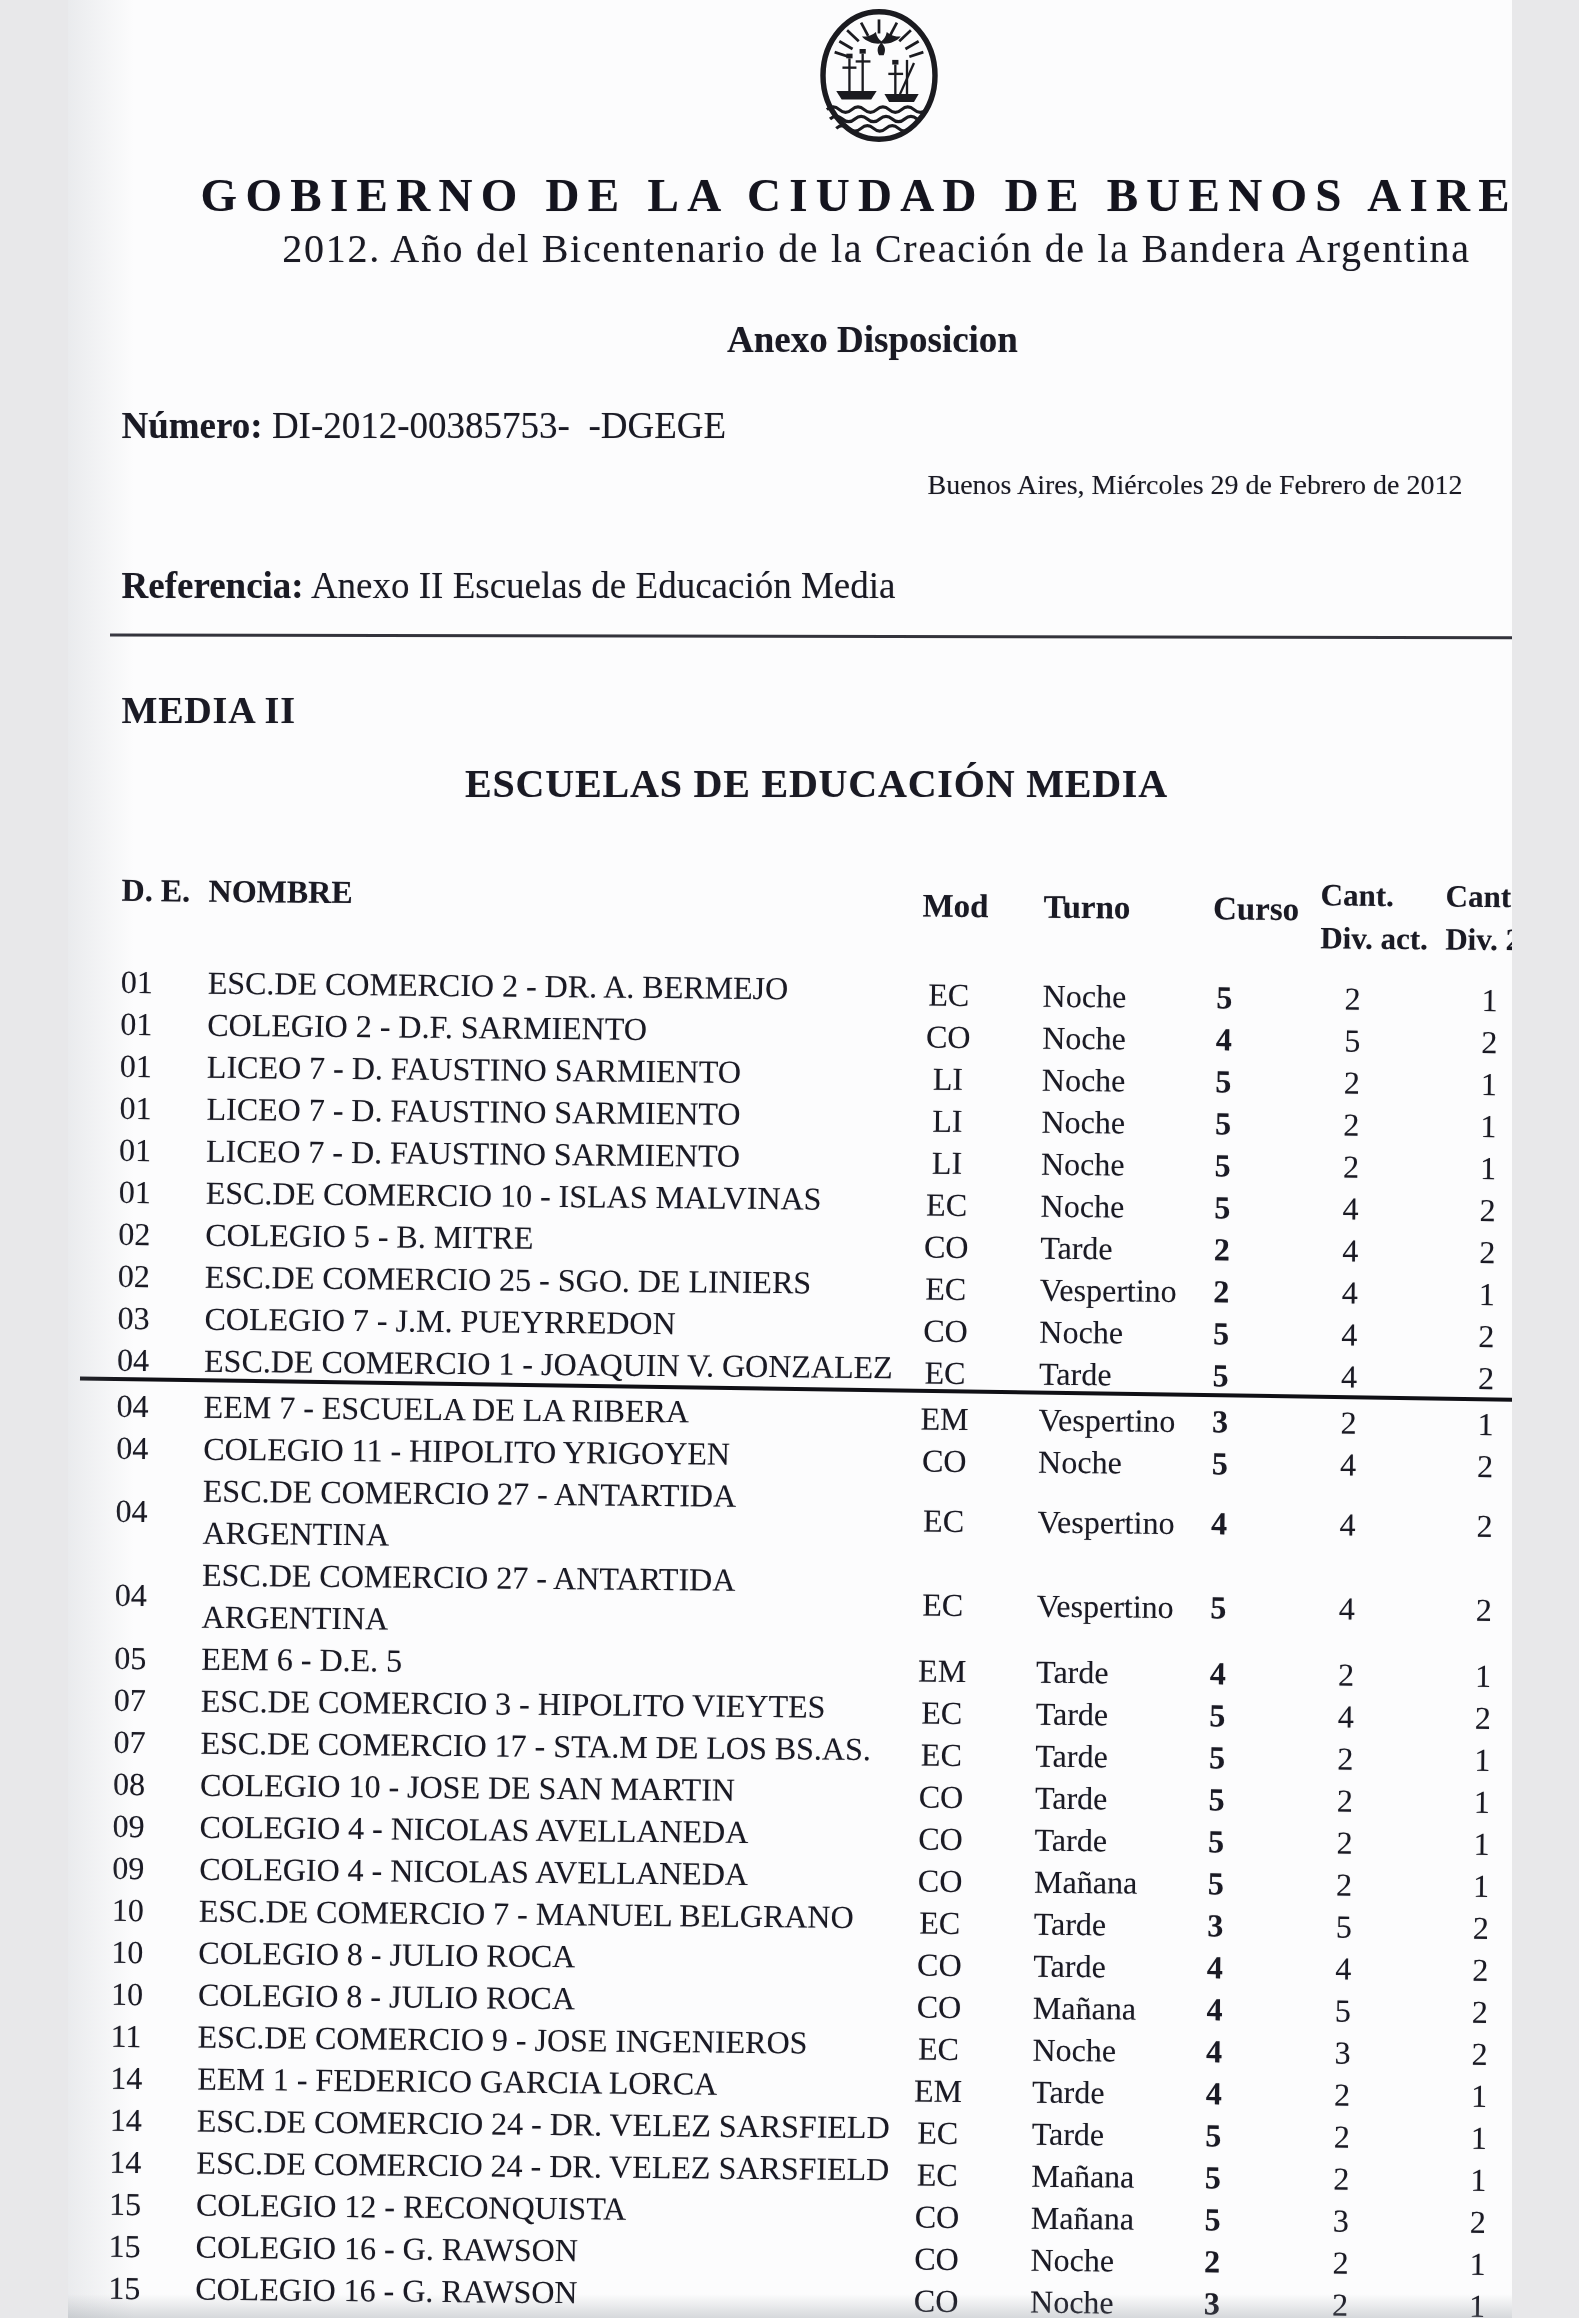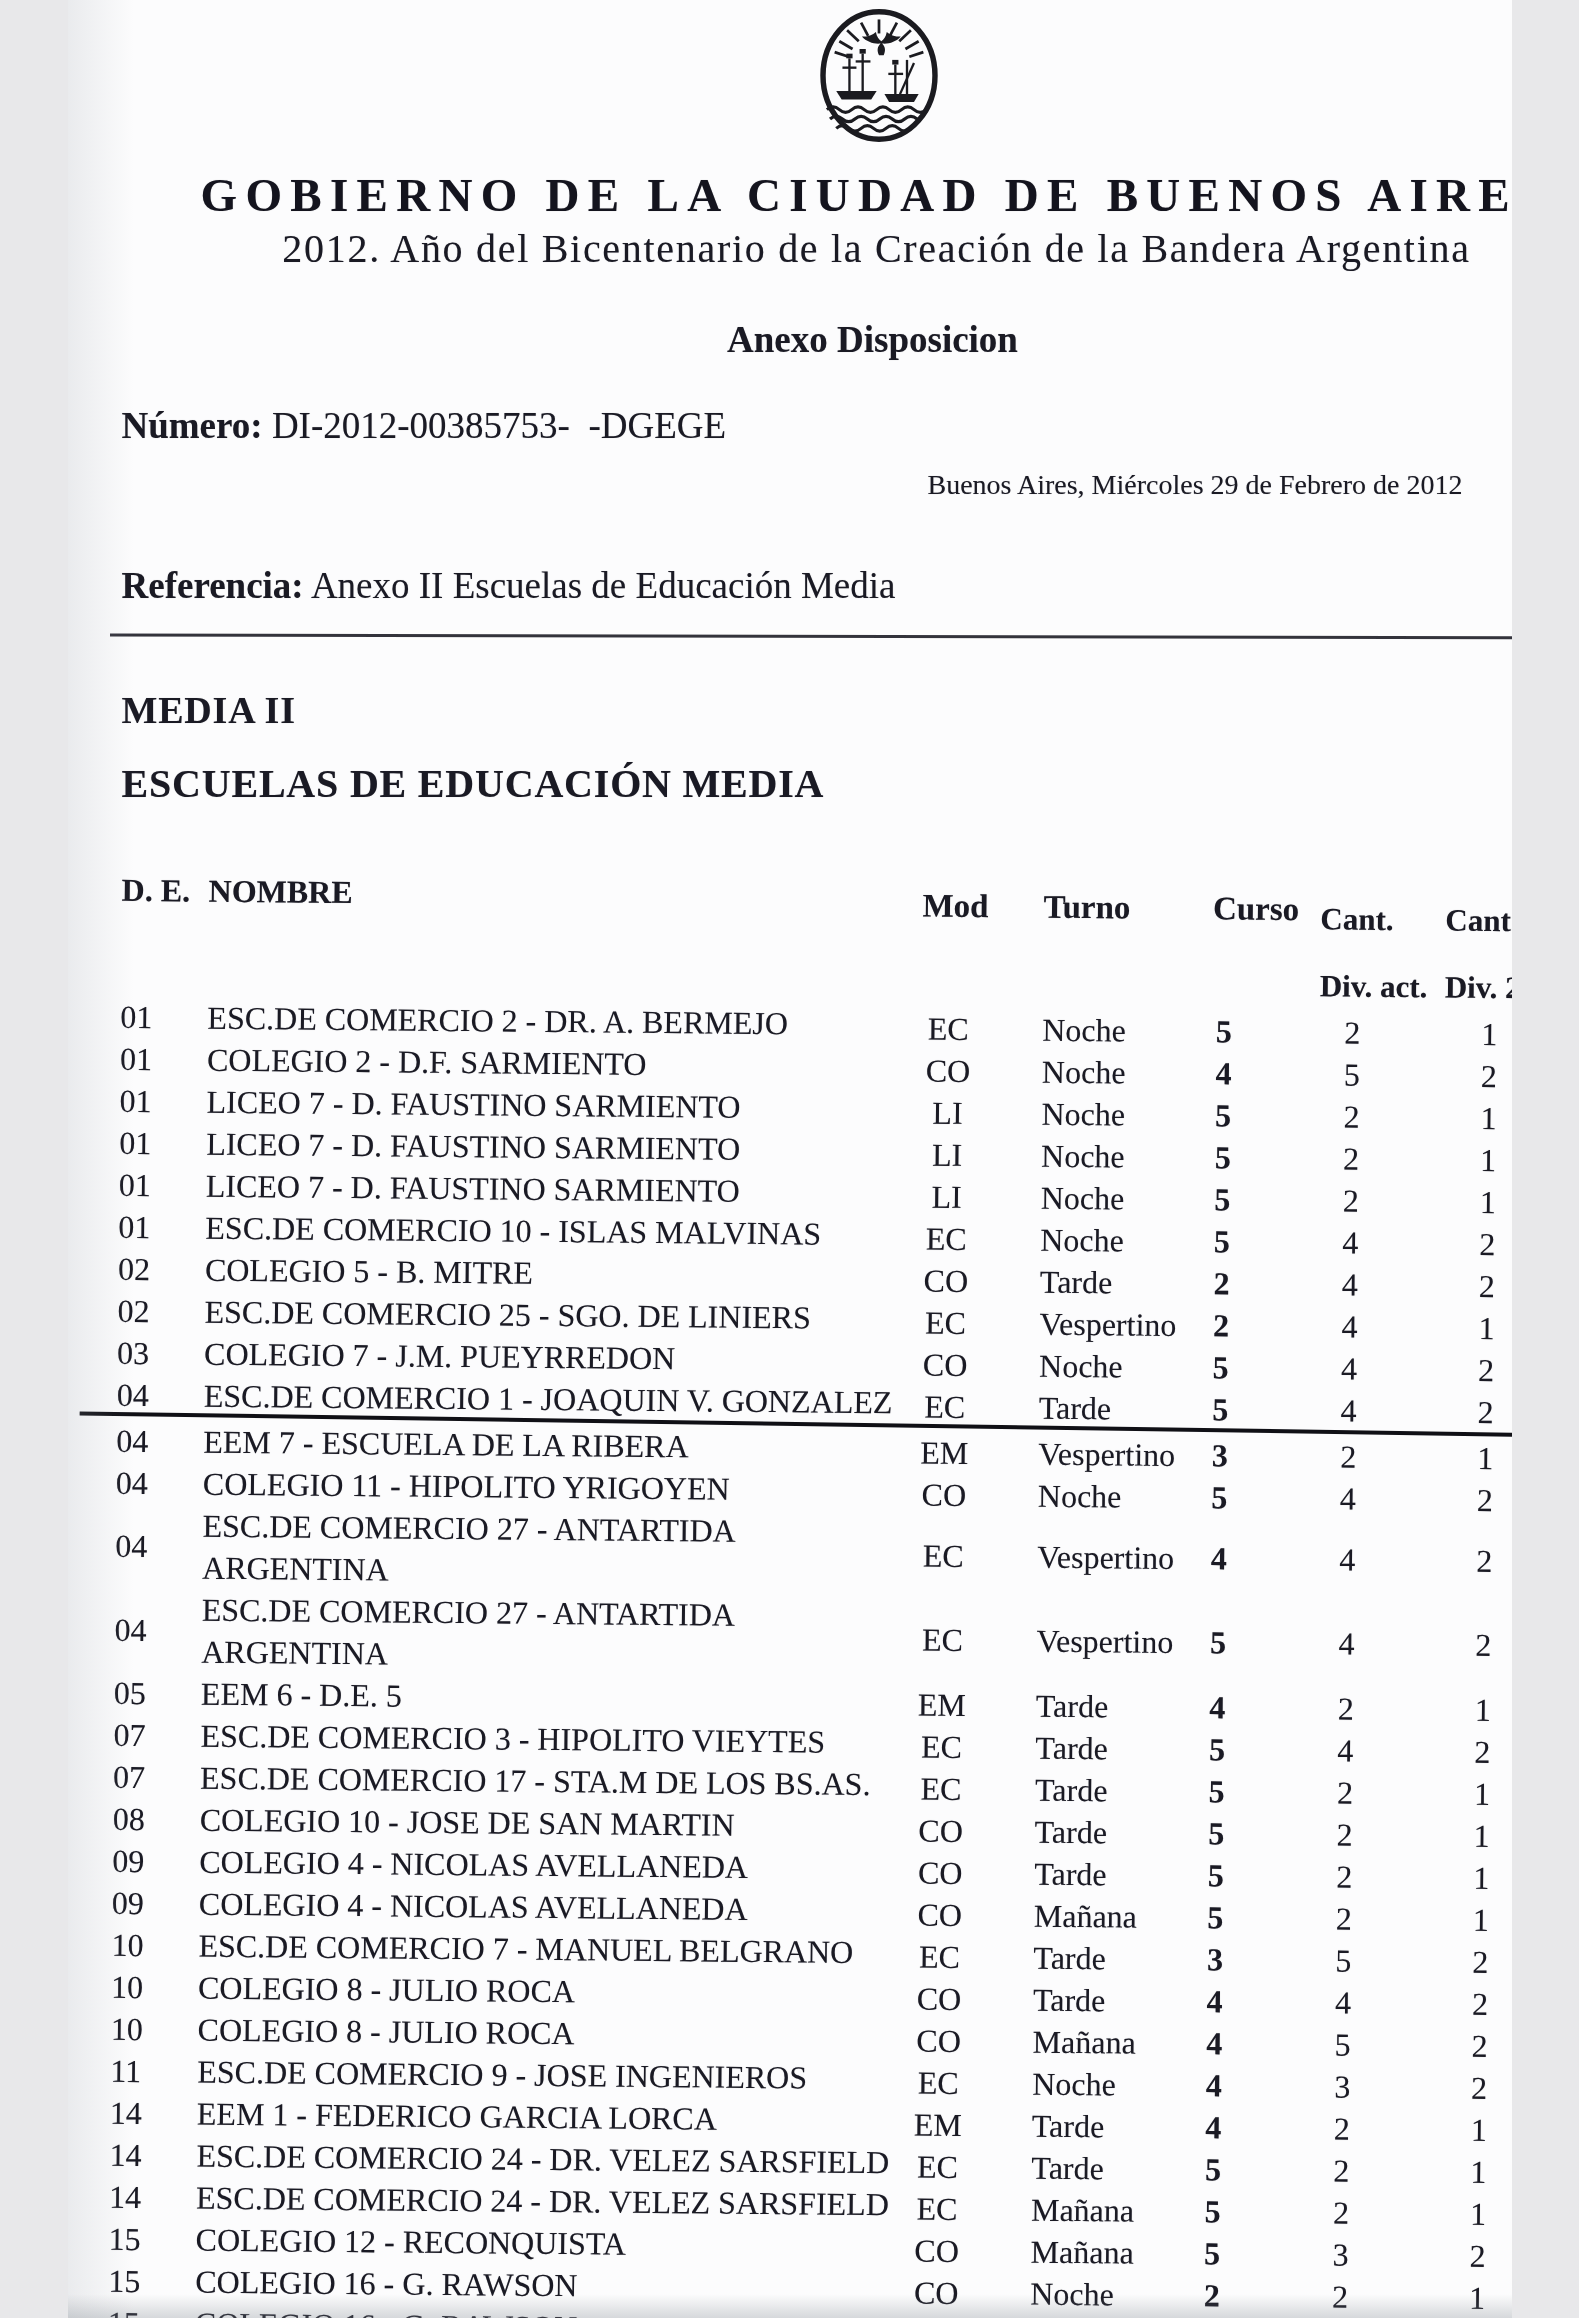--- a/index.html
+++ b/index.html
@@ -43,33 +43,33 @@
   .numero-line .lbl{font-weight:bold;}
   .numero-line .val{white-space:pre-wrap;}
   .date-line{margin:21.6px 0 0 860px;font-size:28px;}
   .ref-line{margin:63px 0 0 54px;font-size:37px;}
   .ref-line .lbl{font-weight:bold;}
   .rule{
     height:2.5px;background:#33333c;width:1507px;margin:28px 0 0 42px;
     transform:rotate(0.12deg);
   }
   .sec1{margin:51px 0 0 54px;font-size:38px;font-weight:bold;letter-spacing:0.8px;}
-  .sec2{margin:28px 0 0 54px;font-size:40px;font-weight:bold;letter-spacing:0.8px;}
+  .sec2{margin:28px 0 0 54px;font-size:40px;font-weight:bold;letter-spacing:0.8px;text-align:center;}
   
   .tbl{margin:48px 0 0 54px;transform:rotate(0.55deg);transform-origin:16.6px 0;}
   .grid{display:grid;grid-template-columns:87px 714px 79px 199px 91px 112px 133px;}
   .thead{font-weight:bold;font-size:33px;min-height:106px;}
   .thead .c-de,.thead .c-name{padding-top:16.6px;line-height:37px;}
   .thead .c-mod{padding-top:25px;line-height:37px;text-align:center;padding-right:25px;}
   .thead .c-turno{padding-top:25px;line-height:37px;padding-left:42px;}
   .thead .c-curso{padding-top:25px;line-height:37px;padding-left:12.5px;}
   .thead .two{padding-top:6.6px;line-height:43px;font-size:31px;}
   .thead .c-act.two{padding-left:29px;}
   .thead .c-2012.two{padding-left:42px;}
-  .two span{display:block;white-space:nowrap;margin-top:24px;}
+  .two span{display:block;white-space:nowrap;}
   .trow{min-height:42px;}
   .c-de{font-size:32px;line-height:42px;}
   .c-name{font-size:32px;line-height:42px;}
   .nm{display:block;white-space:nowrap;}
   .dcell{padding-top:11.6px;font-size:32px;line-height:28px;}
   .trow .c-mod{text-align:center;padding-right:25px;}
   .trow .c-turno{padding-left:42px;}
   .trow .c-curso{padding-left:16.6px;font-weight:bold;}
   .trow .c-act{padding-left:54px;}
   .trow .c-2012{padding-left:79px;}

